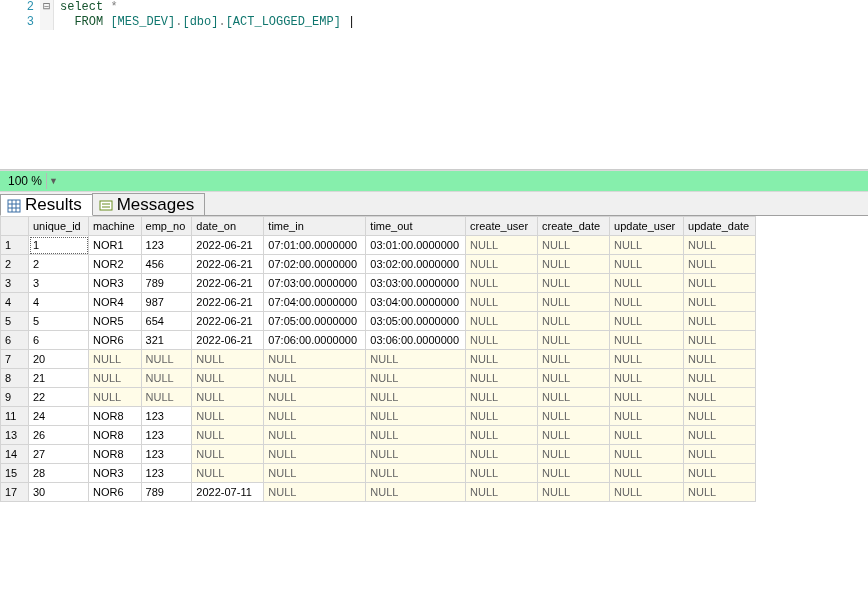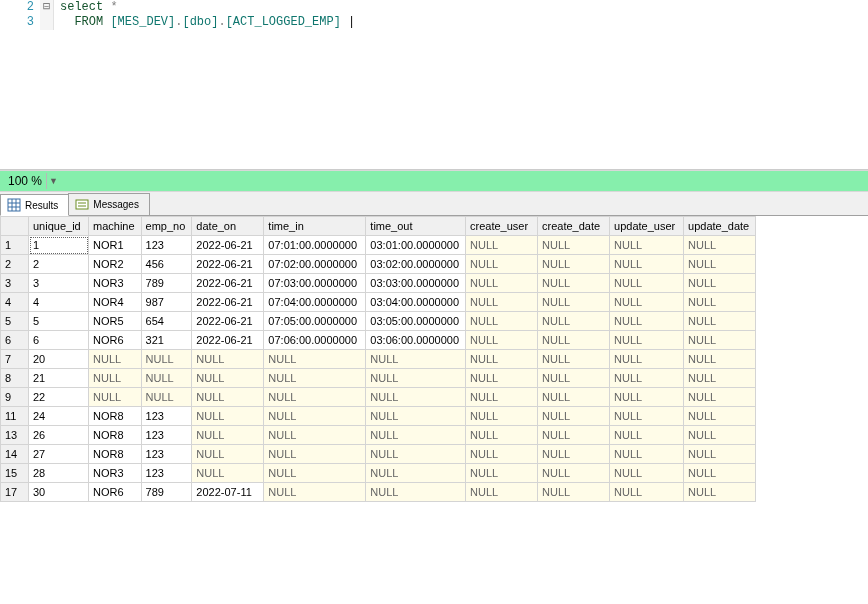--- a/index.html
+++ b/index.html
@@ -64,21 +64,21 @@
   border-left: 1px solid #b8b8b8;
   display: flex; align-items: center; justify-content: center;
 }
 .tab-row {
   height: 24px;
   background: #f0f0f0;
   display: flex;
   align-items: flex-end;
   border-bottom: 1px solid #a0a0a0;
   font-family: "Segoe UI", Tahoma, sans-serif;
-  font-size: 10px;
+  font-size: 17px;
 }
 .tab {
   height: 22px;
   padding: 0 10px 0 6px;
   display: flex;
   align-items: center;
   gap: 4px;
   border: 1px solid #a0a0a0;
   border-bottom: none;
   margin-right: -1px;

